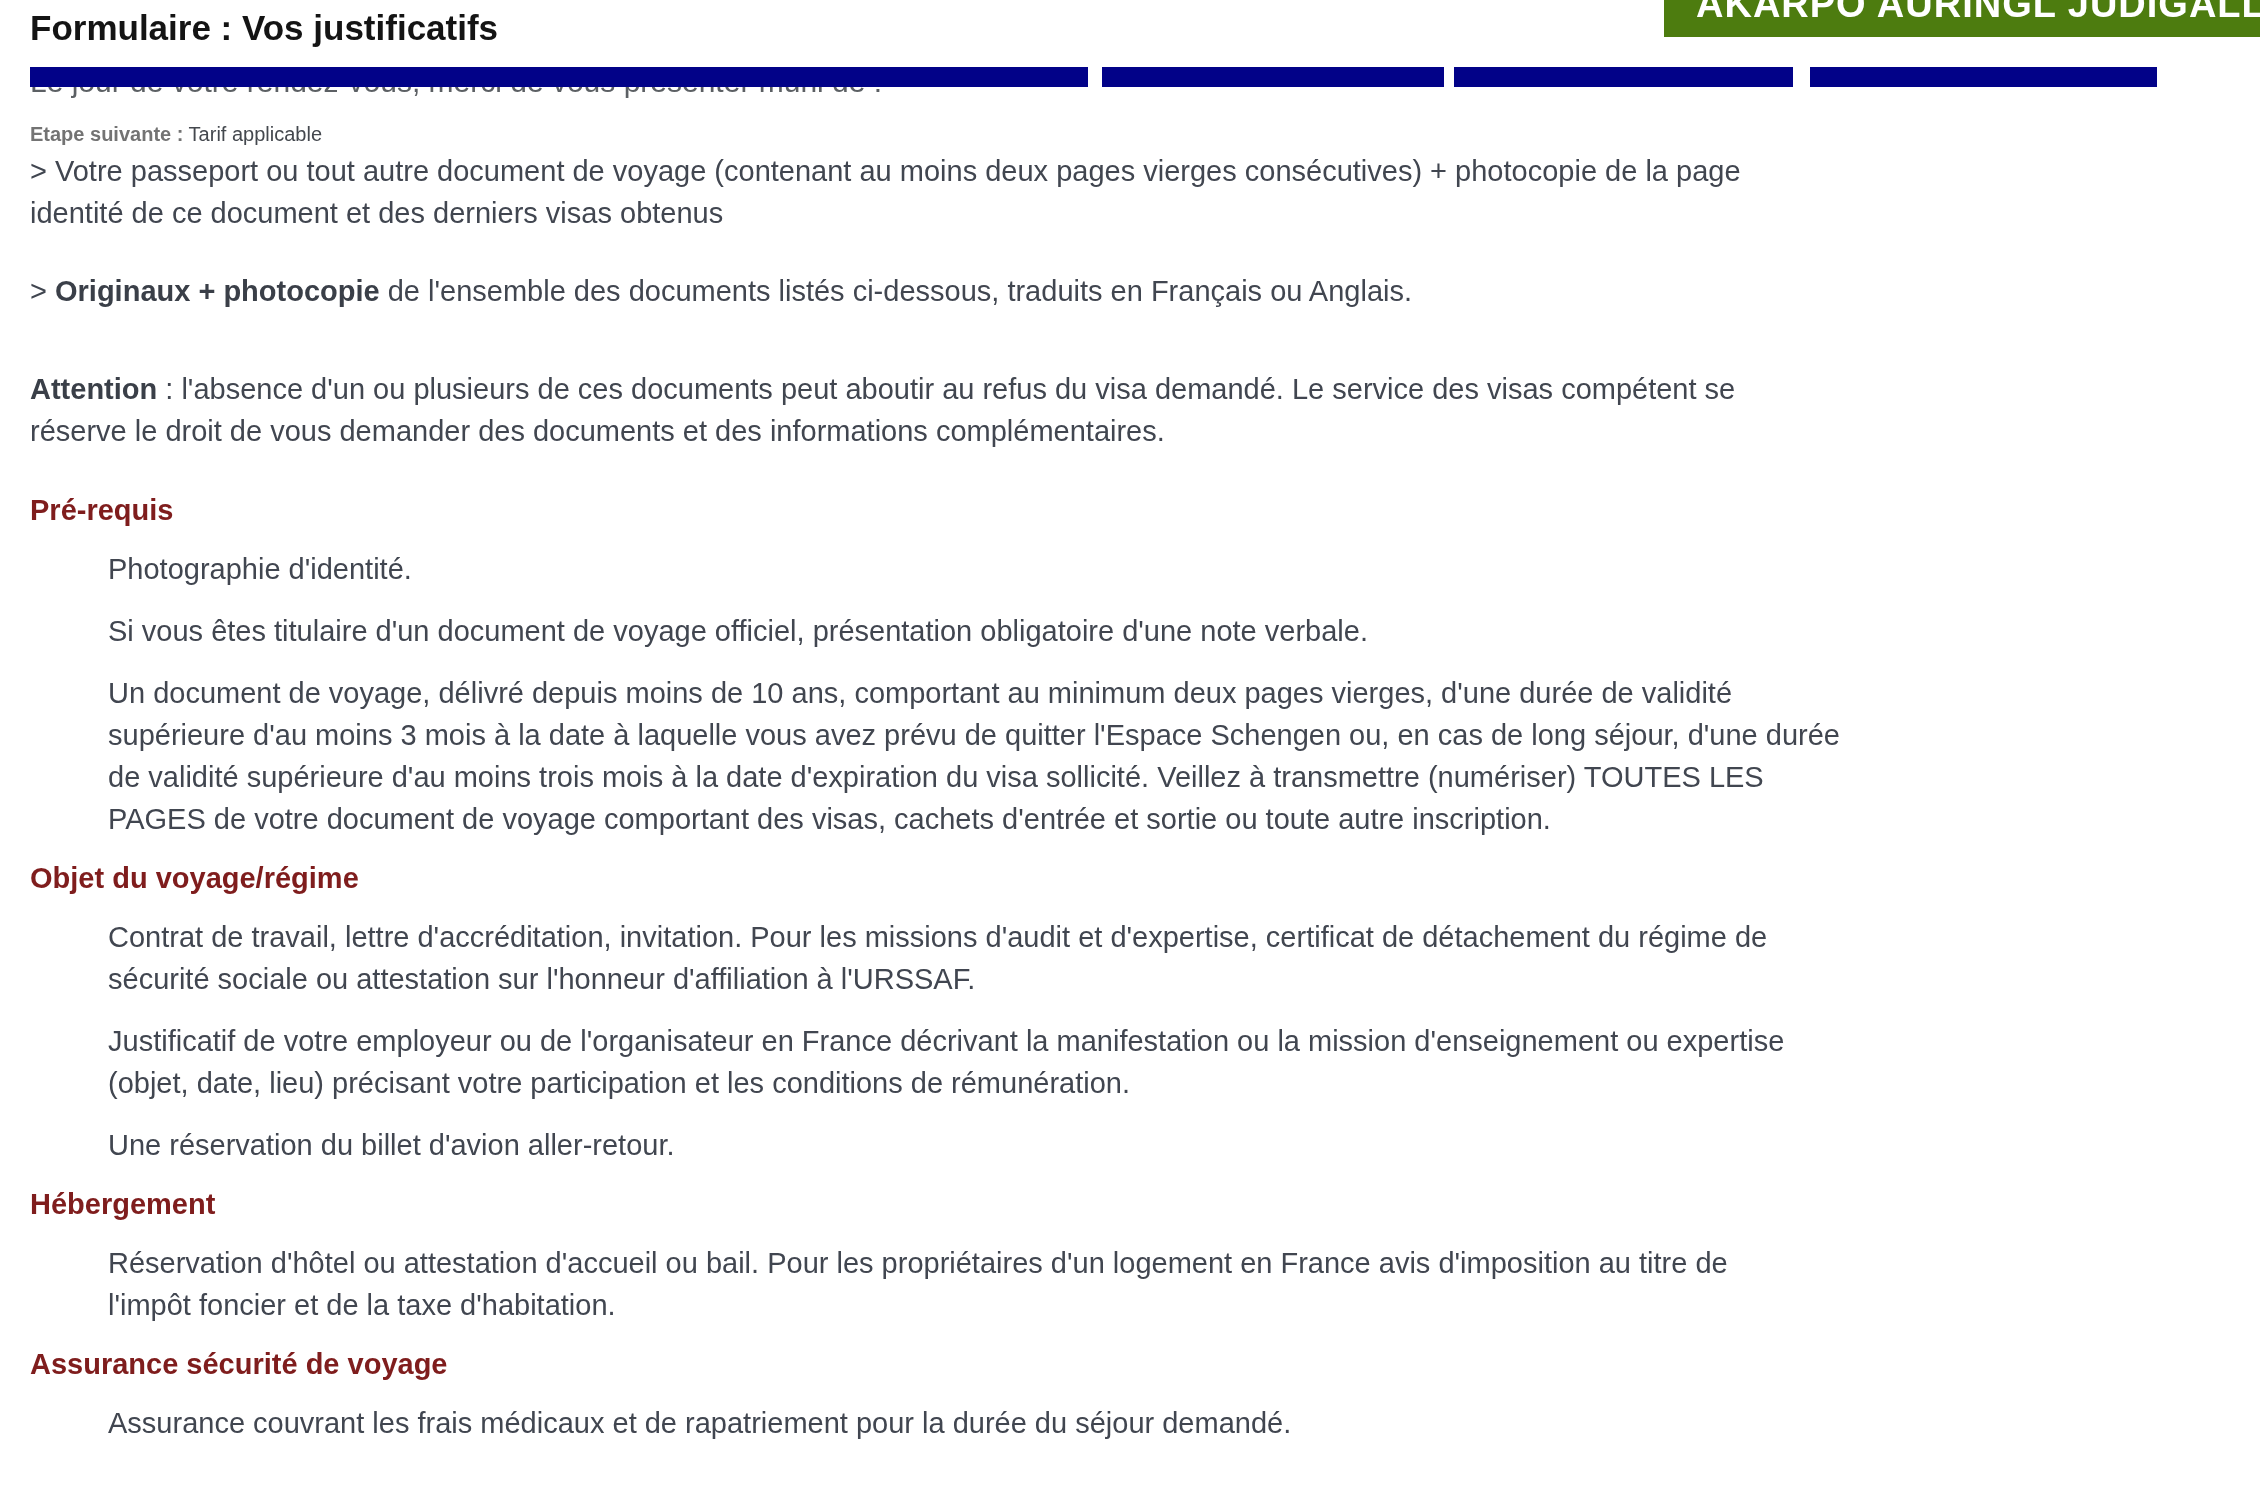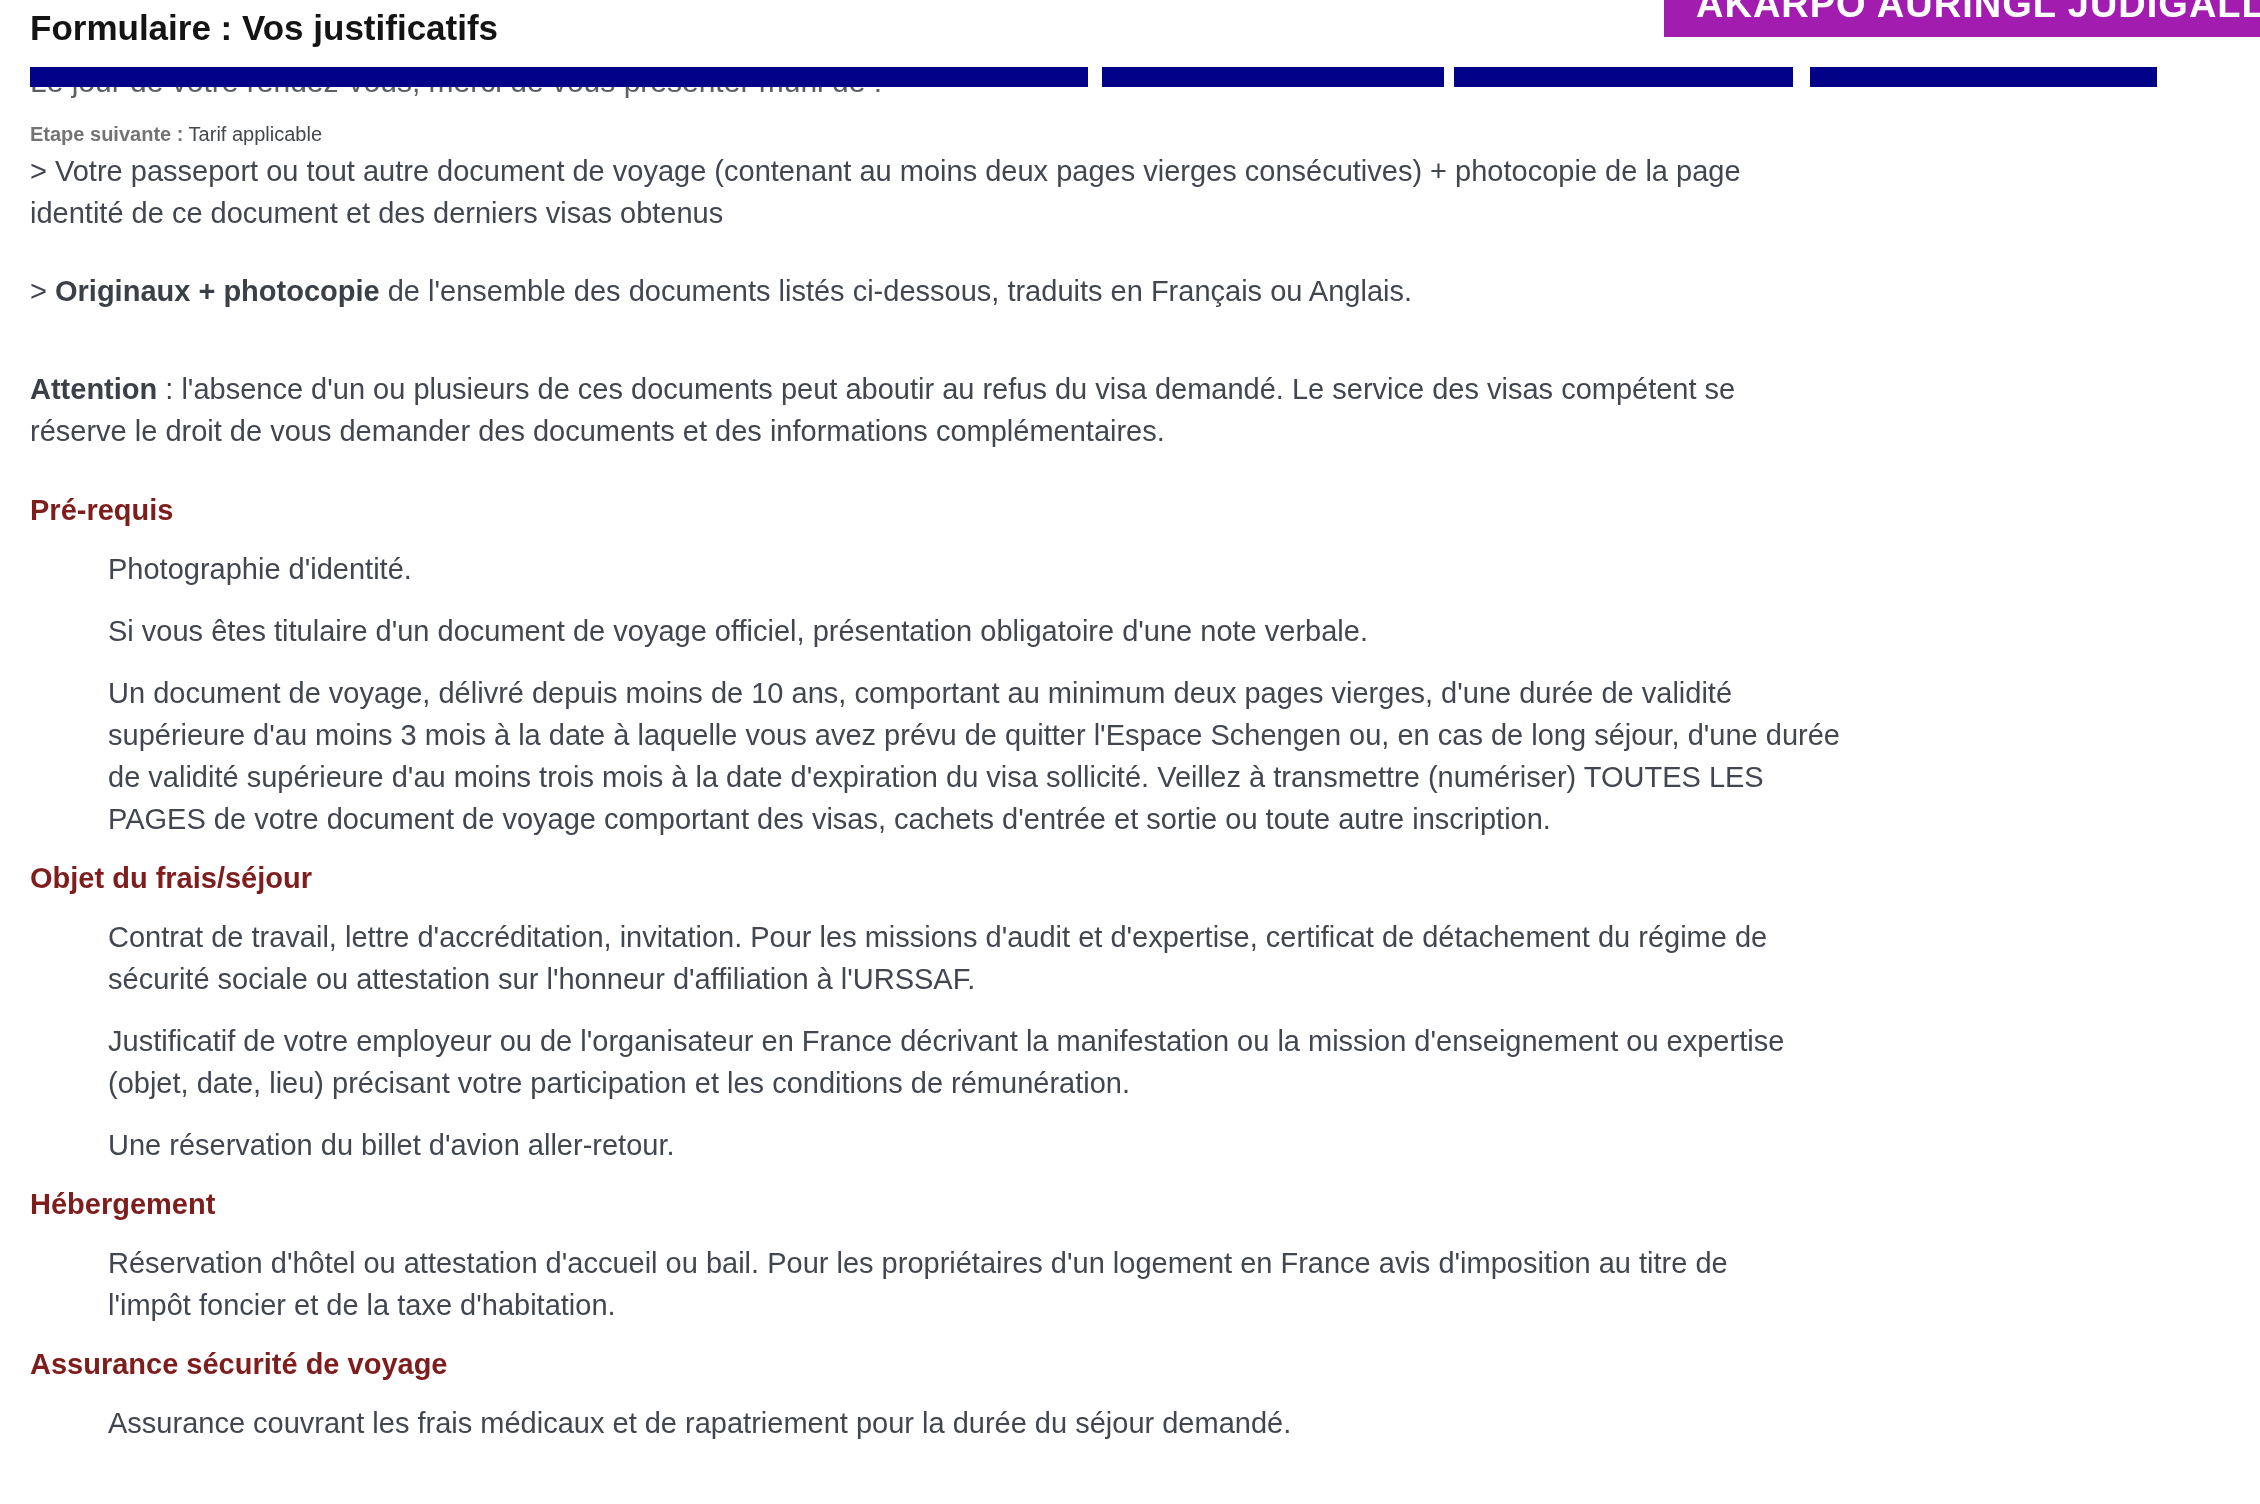--- a/index.html
+++ b/index.html
@@ -52,21 +52,21 @@
   }
   .section-heading.first { margin-top: 40px; }
   .doc-item {
     font-size: 29px; line-height: 42px;
     margin: 20px 0 0 78px; white-space: pre-line; color: #414650;
   }
 </style>
 </head>
 <body>
 
-<div class="banner" style="background: #a21caf;">
+<div class="banner" style="background: #4d7c0f;">
   <span class="banner-label">AKARPO AURINGL JUDIGALL</span>
 </div>
 
 <div class="content">
 
   <h1 class="page-title">Formulaire : Vos justificatifs</h1>
 
   <div class="strike-row">
     <span>Le jour de votre rendez-vous, merci de vous présenter muni de :</span>
     <span class="bar bar-1" style="background: rgb(2, 2, 136);"></span>
@@ -92,21 +92,21 @@
     <div class="section-heading first">Pré-requis</div>
     <p class="doc-item">Photographie d'identité.</p>
     <p class="doc-item">Si vous êtes titulaire d'un document de voyage officiel, présentation obligatoire d'une note verbale.</p>
     <p class="doc-item">Un document de voyage, délivré depuis moins de 10 ans, comportant au minimum deux pages vierges, d'une durée de validité
 supérieure d'au moins 3 mois à la date à laquelle vous avez prévu de quitter l'Espace Schengen ou, en cas de long séjour, d'une durée
 de validité supérieure d'au moins trois mois à la date d'expiration du visa sollicité. Veillez à transmettre (numériser) TOUTES LES
 PAGES de votre document de voyage comportant des visas, cachets d'entrée et sortie ou toute autre inscription.</p>
   </div>
 
   <div>
-    <div class="section-heading">Objet du frais/séjour</div>
+    <div class="section-heading">Objet du voyage/régime</div>
     <p class="doc-item">Contrat de travail, lettre d'accréditation, invitation. Pour les missions d'audit et d'expertise, certificat de détachement du régime de
 sécurité sociale ou attestation sur l'honneur d'affiliation à l'URSSAF.</p>
     <p class="doc-item">Justificatif de votre employeur ou de l'organisateur en France décrivant la manifestation ou la mission d'enseignement ou expertise
 (objet, date, lieu) précisant votre participation et les conditions de rémunération.</p>
     <p class="doc-item">Une réservation du billet d'avion aller-retour.</p>
   </div>
 
   <div>
     <div class="section-heading">Hébergement</div>
     <p class="doc-item">Réservation d'hôtel ou attestation d'accueil ou bail. Pour les propriétaires d'un logement en France avis d'imposition au titre de

